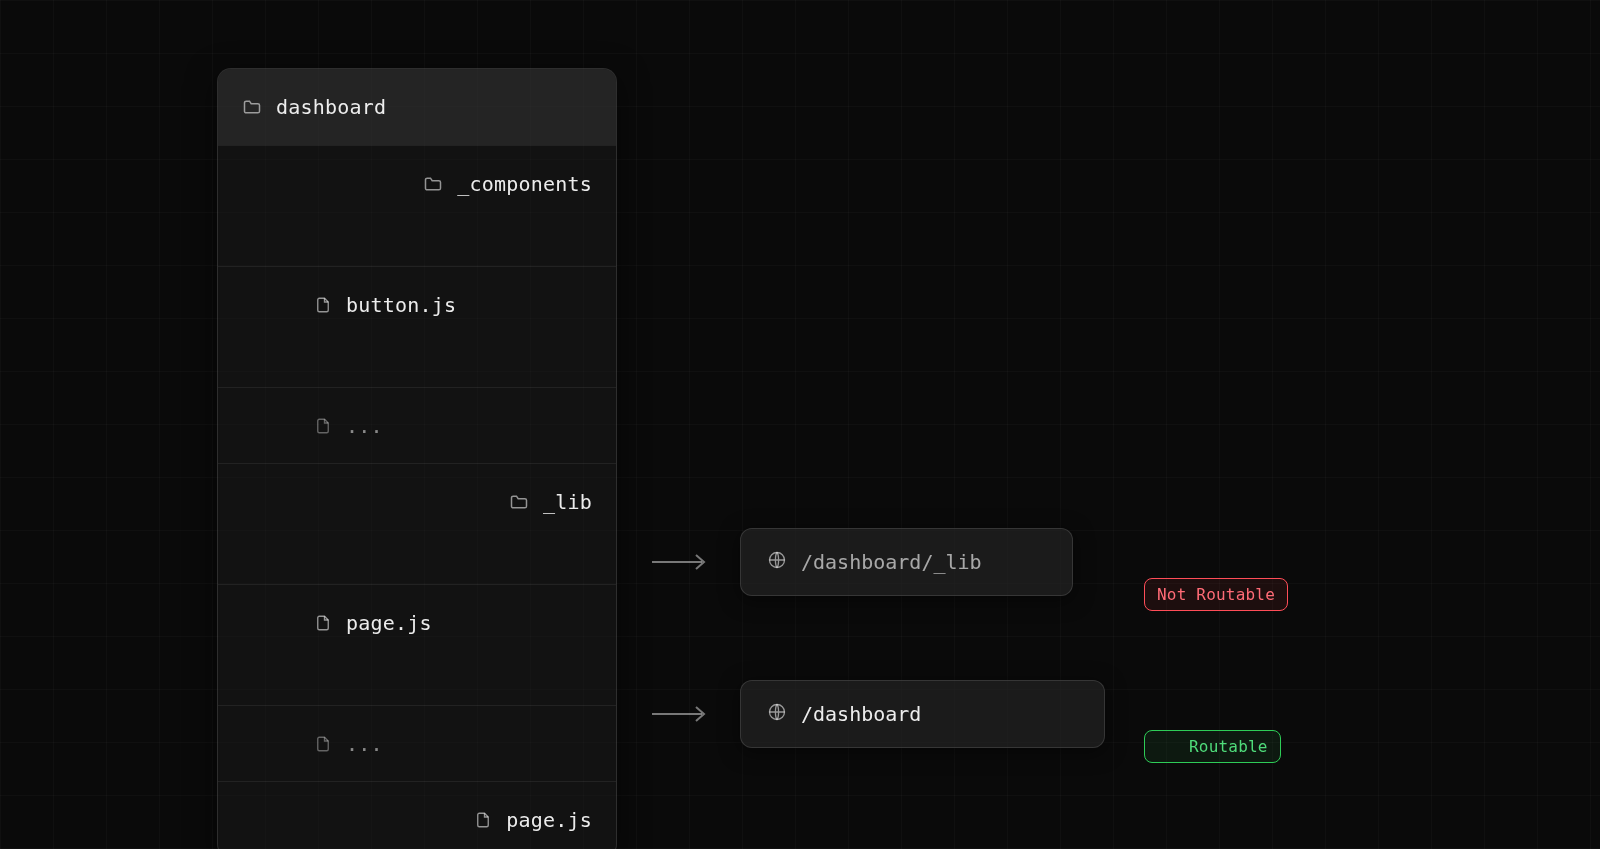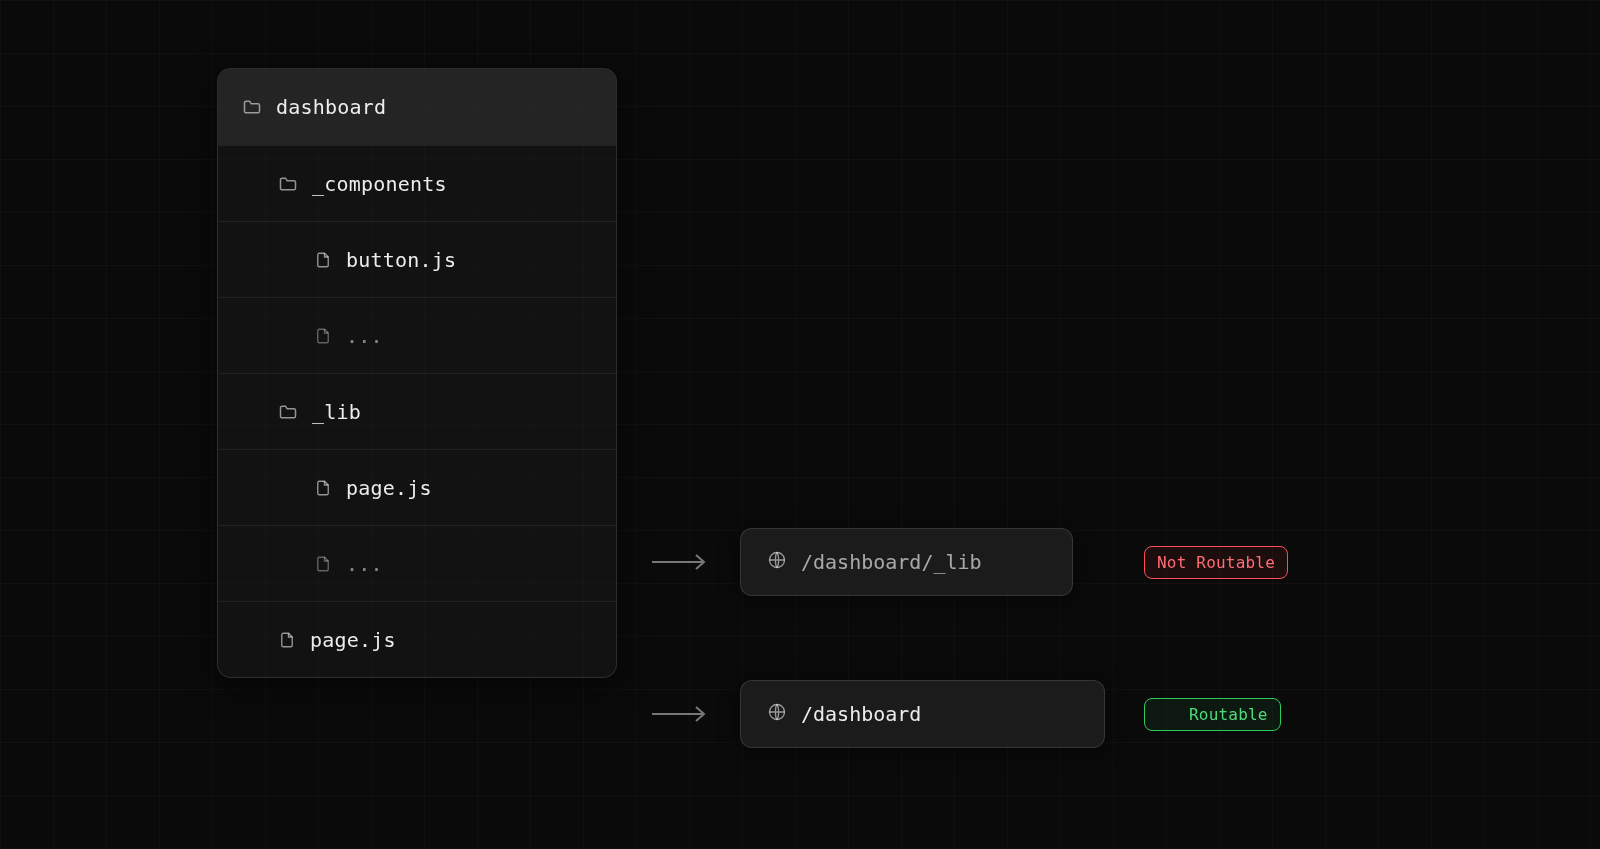--- a/index.html
+++ b/index.html
@@ -45,22 +45,22 @@
     height: 76px;
     padding: 0 24px;
     border-top: 1px solid rgba(255,255,255,0.07);
     color: #e6e6e6;
     font-size: 20px;
   }
   .row:first-child {
     border-top: none;
     background: rgba(60,60,60,0.45);
   }
-  .row.depth1 { padding-left: 60px; }
-  .row.depth2 { padding-left: 96px; }
+  .row.depth1 { padding-left: 60px; justify-content: flex-end; }
+  .row.depth2 { padding-left: 96px; margin-top: 45px; }
   .row .icon { flex: 0 0 auto; color: rgba(255,255,255,0.55); display:flex; }
   .row .label { color: rgba(255,255,255,0.92); letter-spacing: 0.2px; }
   .row.muted .label { color: rgba(255,255,255,0.5); }
   .row.muted .icon  { color: rgba(255,255,255,0.35); }
 
   
   .arrow {
     position: absolute;
     color: rgba(255,255,255,0.45);
   }
@@ -84,20 +84,21 @@
   .urlchip.bright .path { color: rgba(255,255,255,0.92); }
 
   
   .badge {
     position: absolute;
     padding: 6px 12px;
     border-radius: 8px;
     font-size: 16px;
     font-weight: 500;
     letter-spacing: 0.2px;
+    margin-top: 32px;
   }
   .badge.red {
     color: #ff6b76;
     border: 1.5px solid #ff4d58;
     background: rgba(255,60,70,0.08);
   }
   .badge.green {
     color: #4fdb7a;
     border: 1.5px solid #2ecc57;
     background: rgba(46,204,87,0.08);

